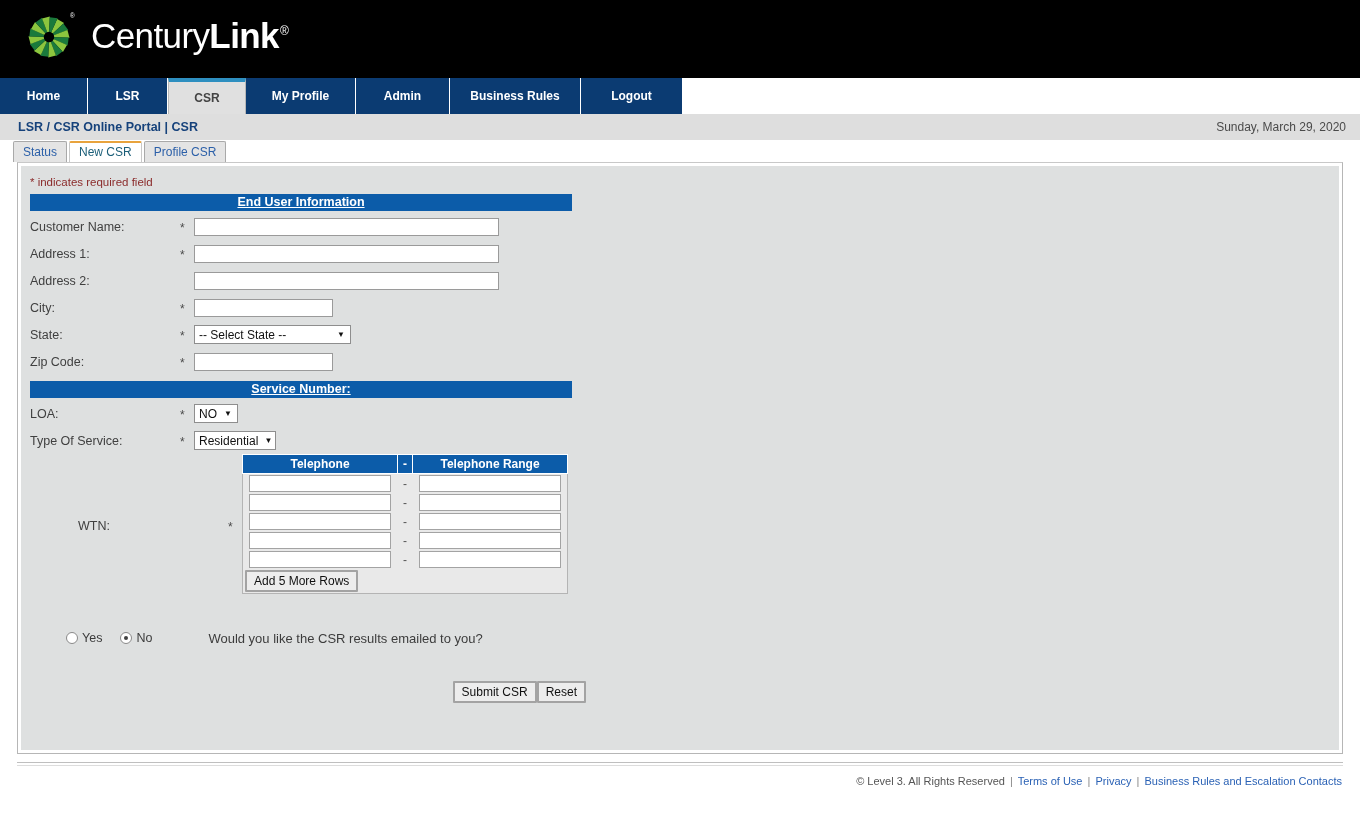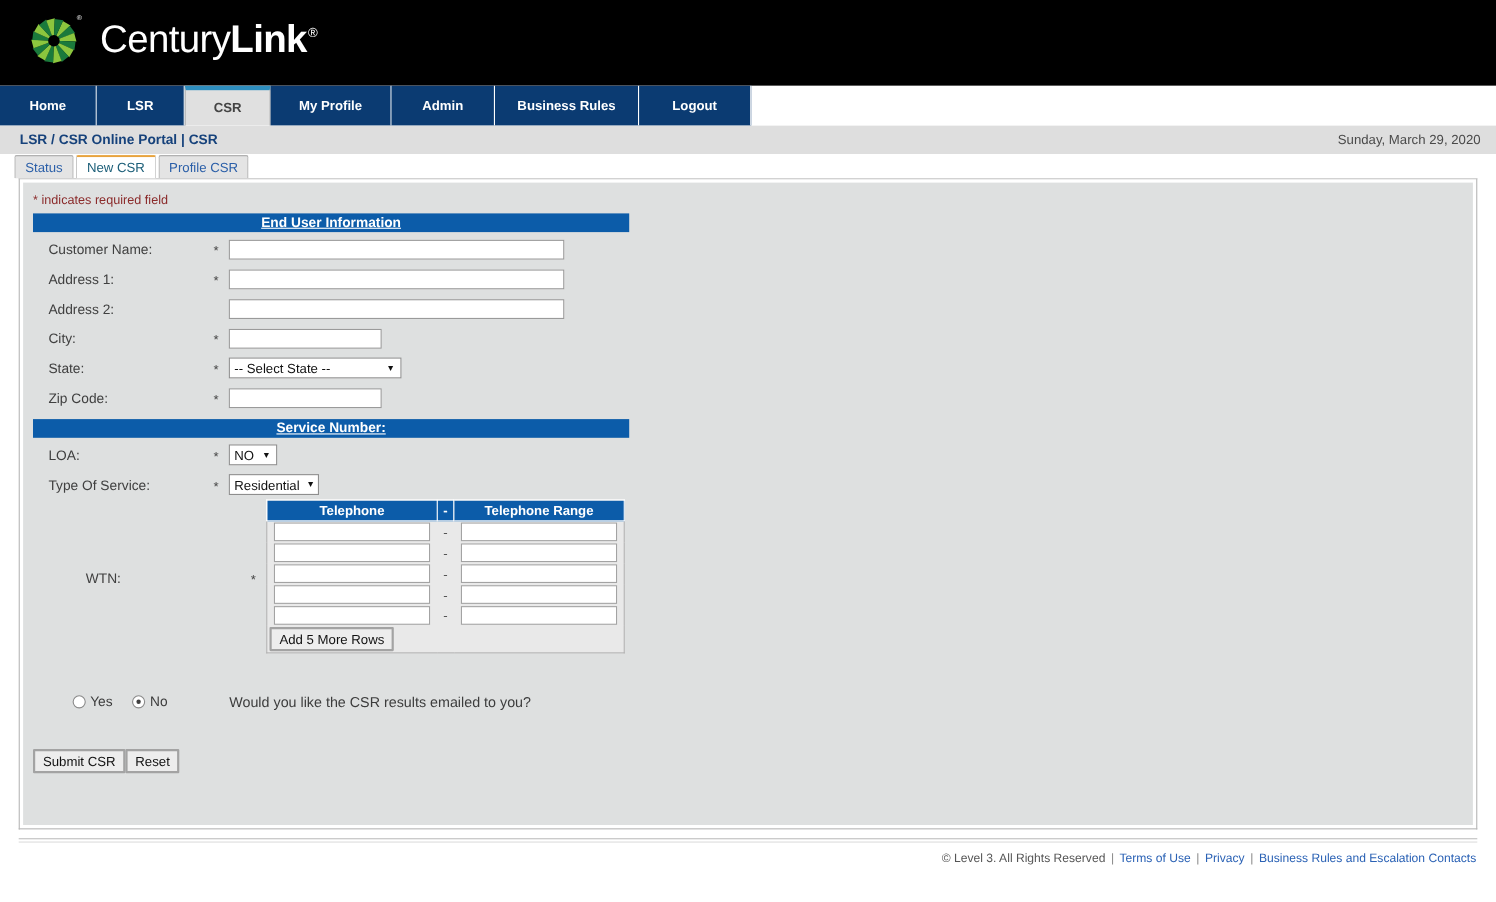--- a/index.html
+++ b/index.html
@@ -180,21 +180,20 @@
     text-decoration: underline;
   }
   .sect-head.spacer-top { margin-top: 6px; }
 
   
   .frow {
     display: flex;
     align-items: center;
     height: 27px;
     padding-left: 9px;
-    margin-left: 14px;
   }
   .flabel {
     width: 150px;
     flex: 0 0 150px;
     font-size: 12.5px;
     color: #404040;
   }
   .fstar {
     width: 14px;
     flex: 0 0 14px;
@@ -351,21 +350,21 @@
   .radio-label { font-size: 12.5px; color: #3c3c3c; }
   .email-q {
     margin-left: 38px;
     font-size: 13px;
     color: #3c3c3c;
   }
 
   
   .actionrow {
     display: flex;
-    justify-content: flex-start;
+    justify-content: flex-end;
     align-items: center;
     padding: 0 23px 0 9px;
     margin-top: 32px;
     width: 556px;
   }
 
   
   .footer-rule {
     margin: 8px 17px 0 17px;
     border-top: 1px solid #BFBFBF;

